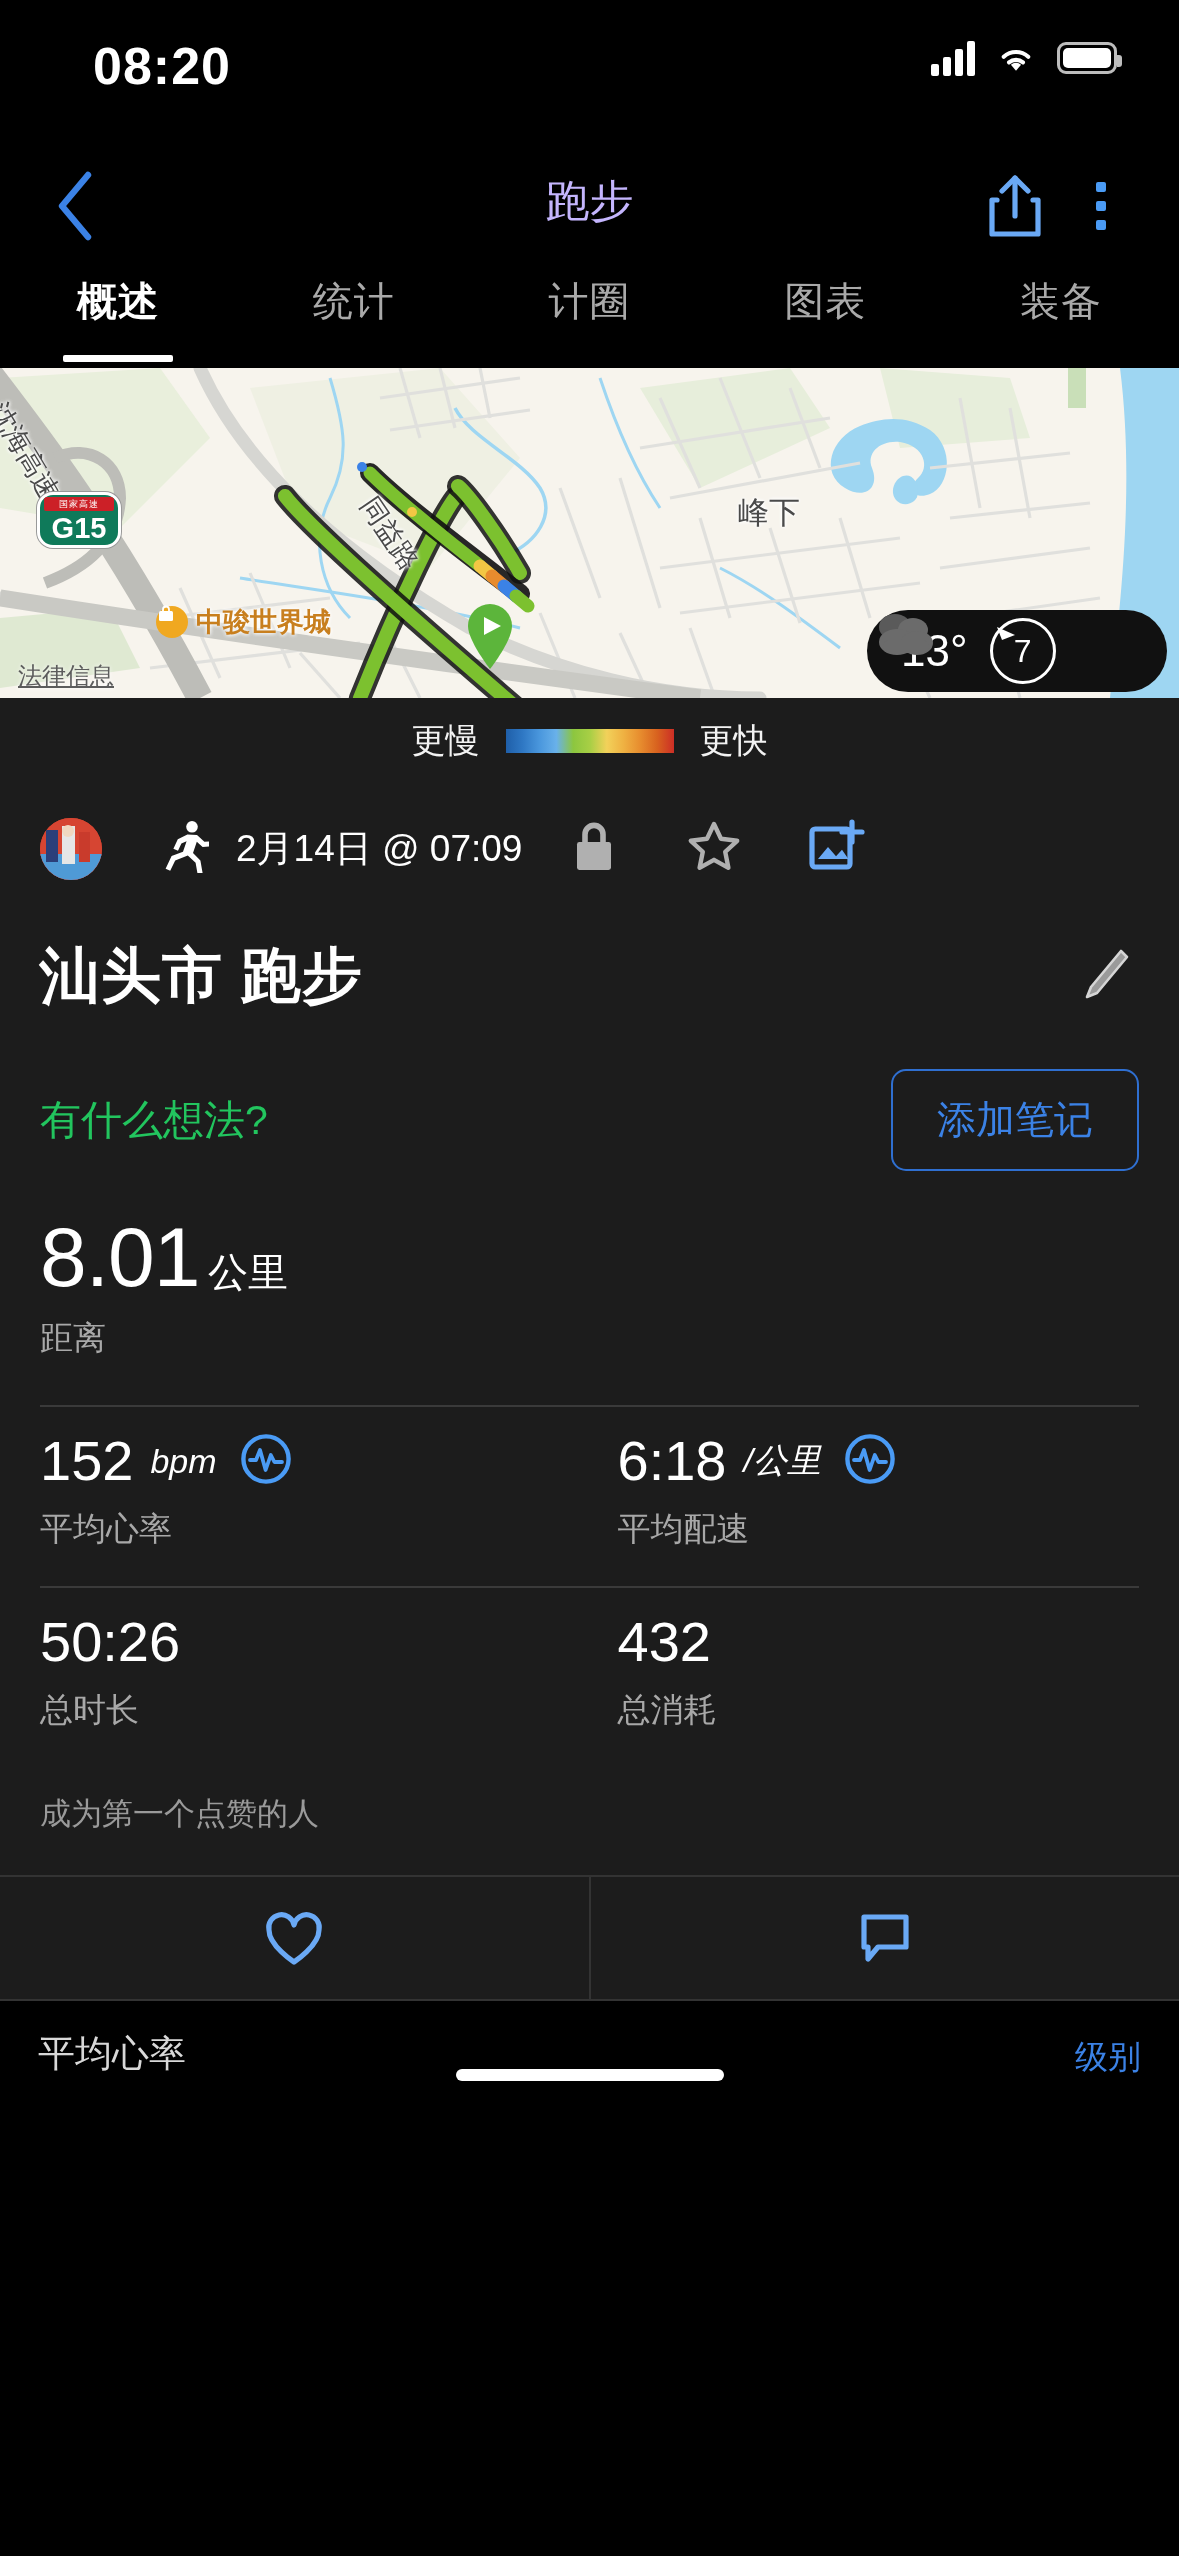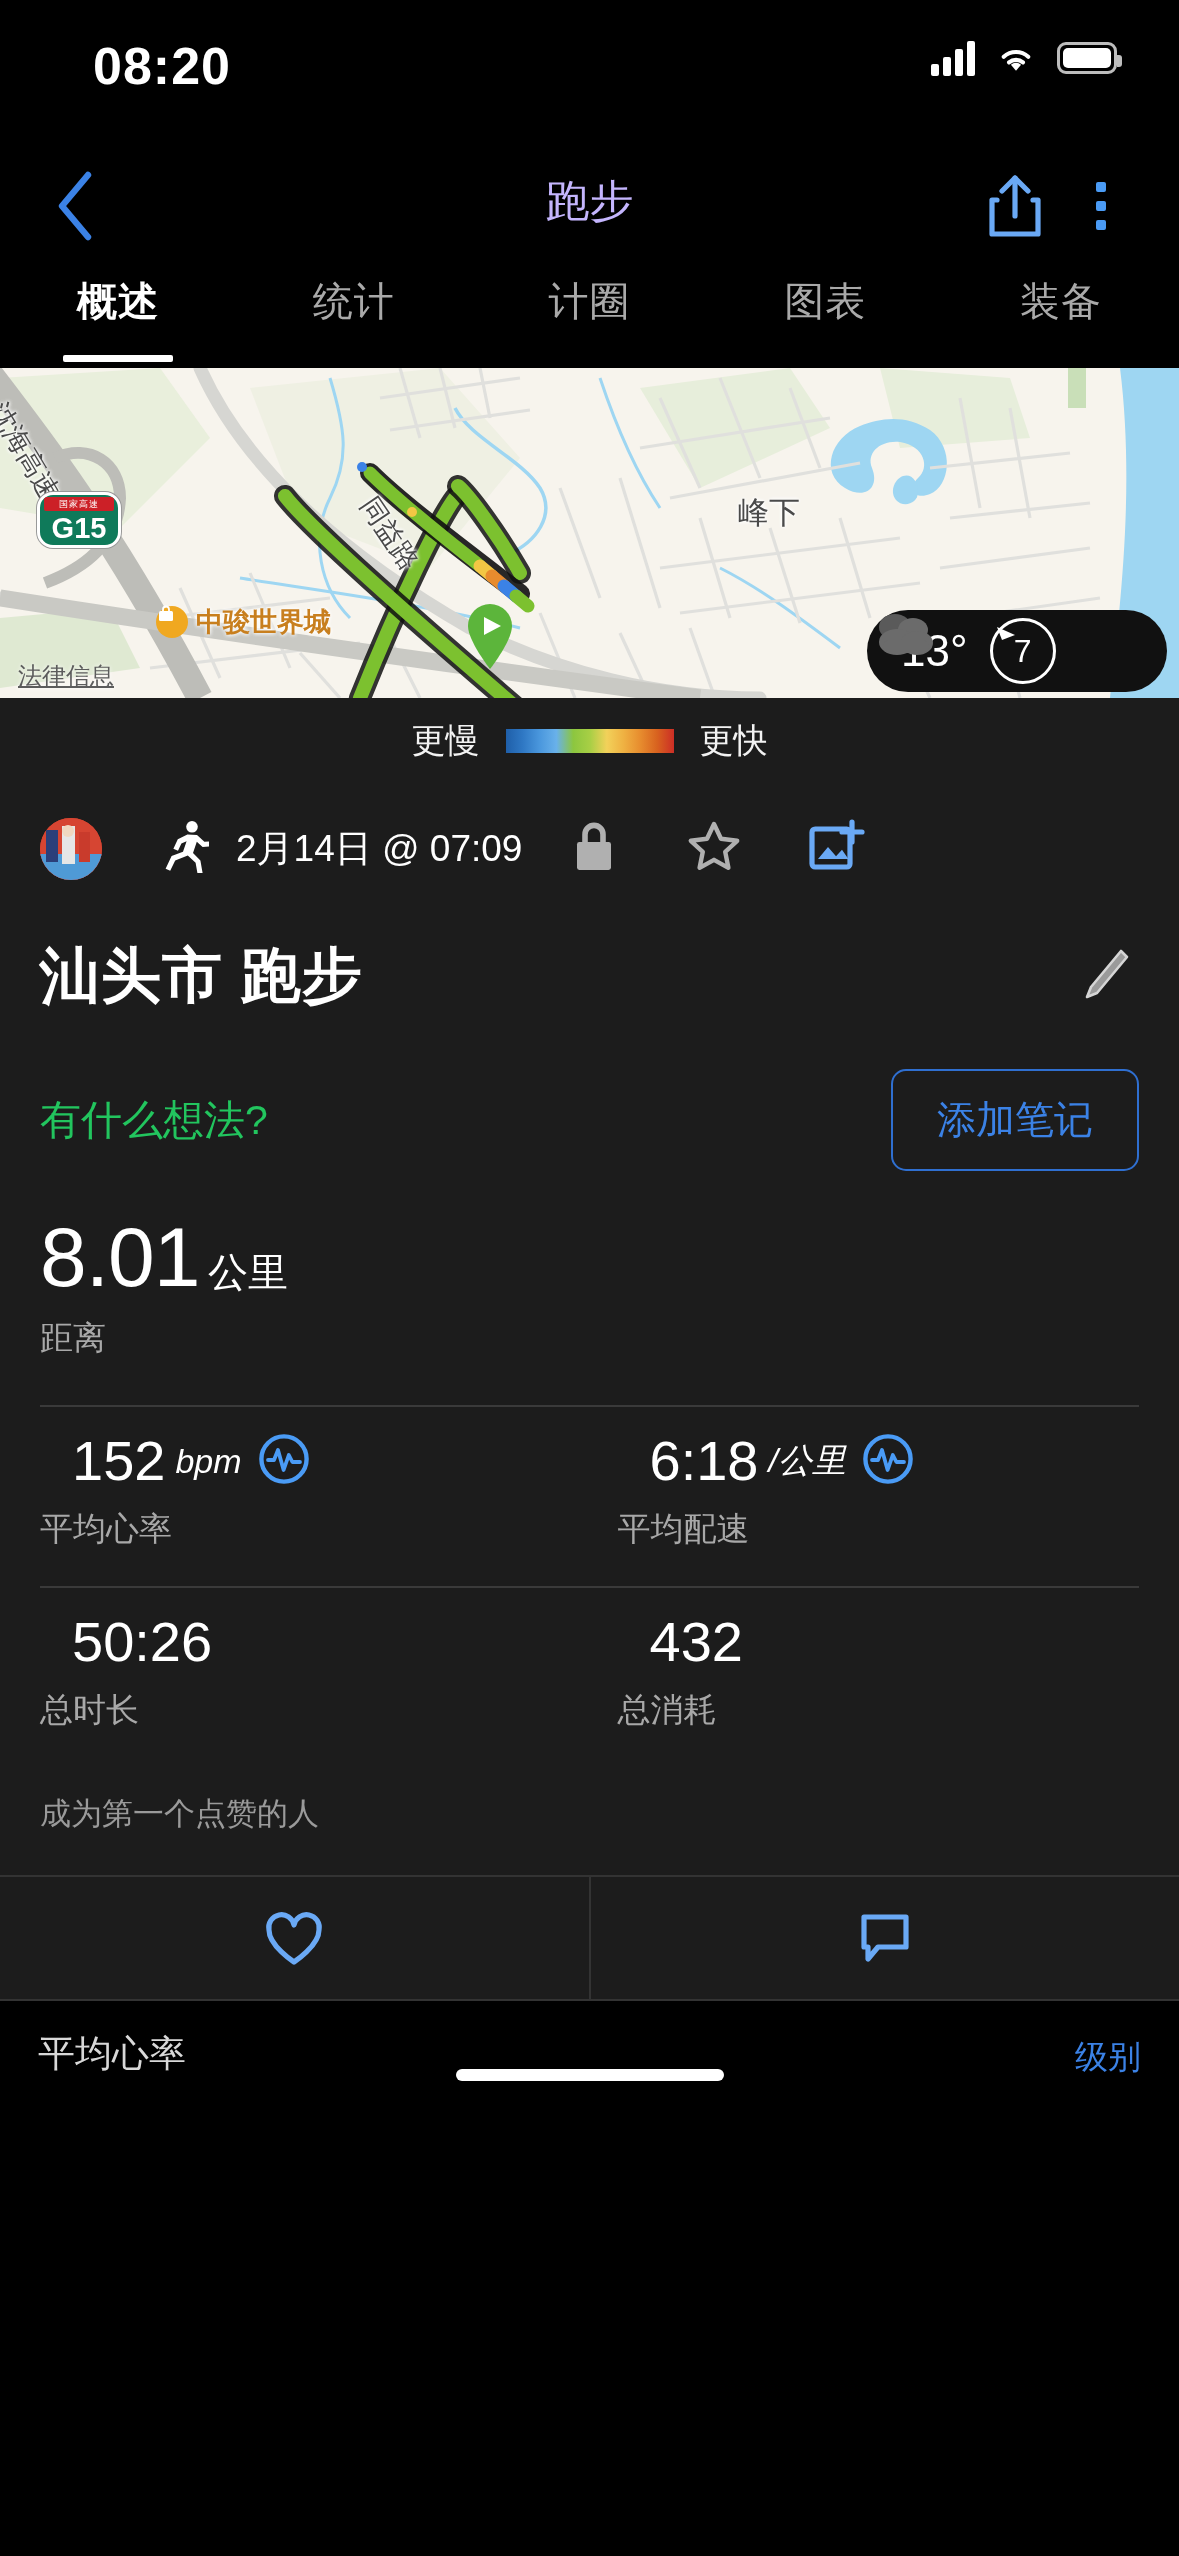--- a/index.html
+++ b/index.html
@@ -129,21 +129,21 @@
 
   .hero { padding-top:26px; }
   .hero .val { color:#fff; font-size:84px; font-weight:300; line-height:1; letter-spacing:-1px; }
   .hero .unit { color:#fff; font-size:40px; font-weight:300; margin-left:4px; }
   .hero .lab { color:#a8a8a8; font-size:33px; margin-top:16px; }
 
   .grid { display:flex; flex-wrap:wrap; margin-top:44px; }
   .cell { width:50%; padding:26px 0 34px; border-top:2px solid #3a3a3a; }
   .cell:nth-child(even) { padding-left:28px; }
   .cell:nth-child(odd) { padding-right:28px; }
-  .cell .line { display:flex; align-items:center; gap:0;margin-left:32px; }
+  .cell .line { display:flex; align-items:center; gap:7px; }
   .cell .val { color:#fff; font-size:56px; font-weight:300; line-height:1; }
   .cell .unit { color:#fff; font-size:34px; font-weight:300; margin-left:10px;font-style:italic; }
   .cell .pulse { margin-left:16px; flex:none; }
   .cell .lab { color:#a8a8a8; font-size:33px; margin-top:18px; }
 
   .kudos { color:#9a9a9a; font-size:31px; padding:26px 0 40px; }
 
   .action-bar { display:flex; border-top:2px solid #333; border-bottom:2px solid #333;
                 background:#1c1c1c; }
   .action { flex:1; height:122px; display:flex; align-items:center; justify-content:center; }

